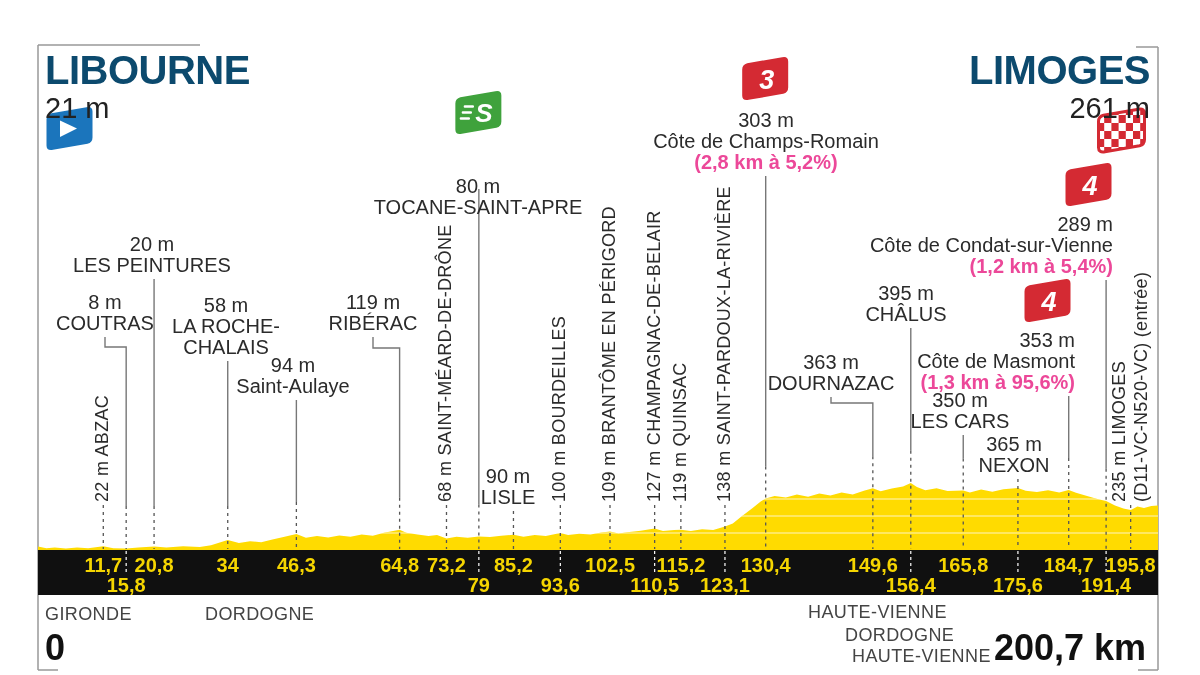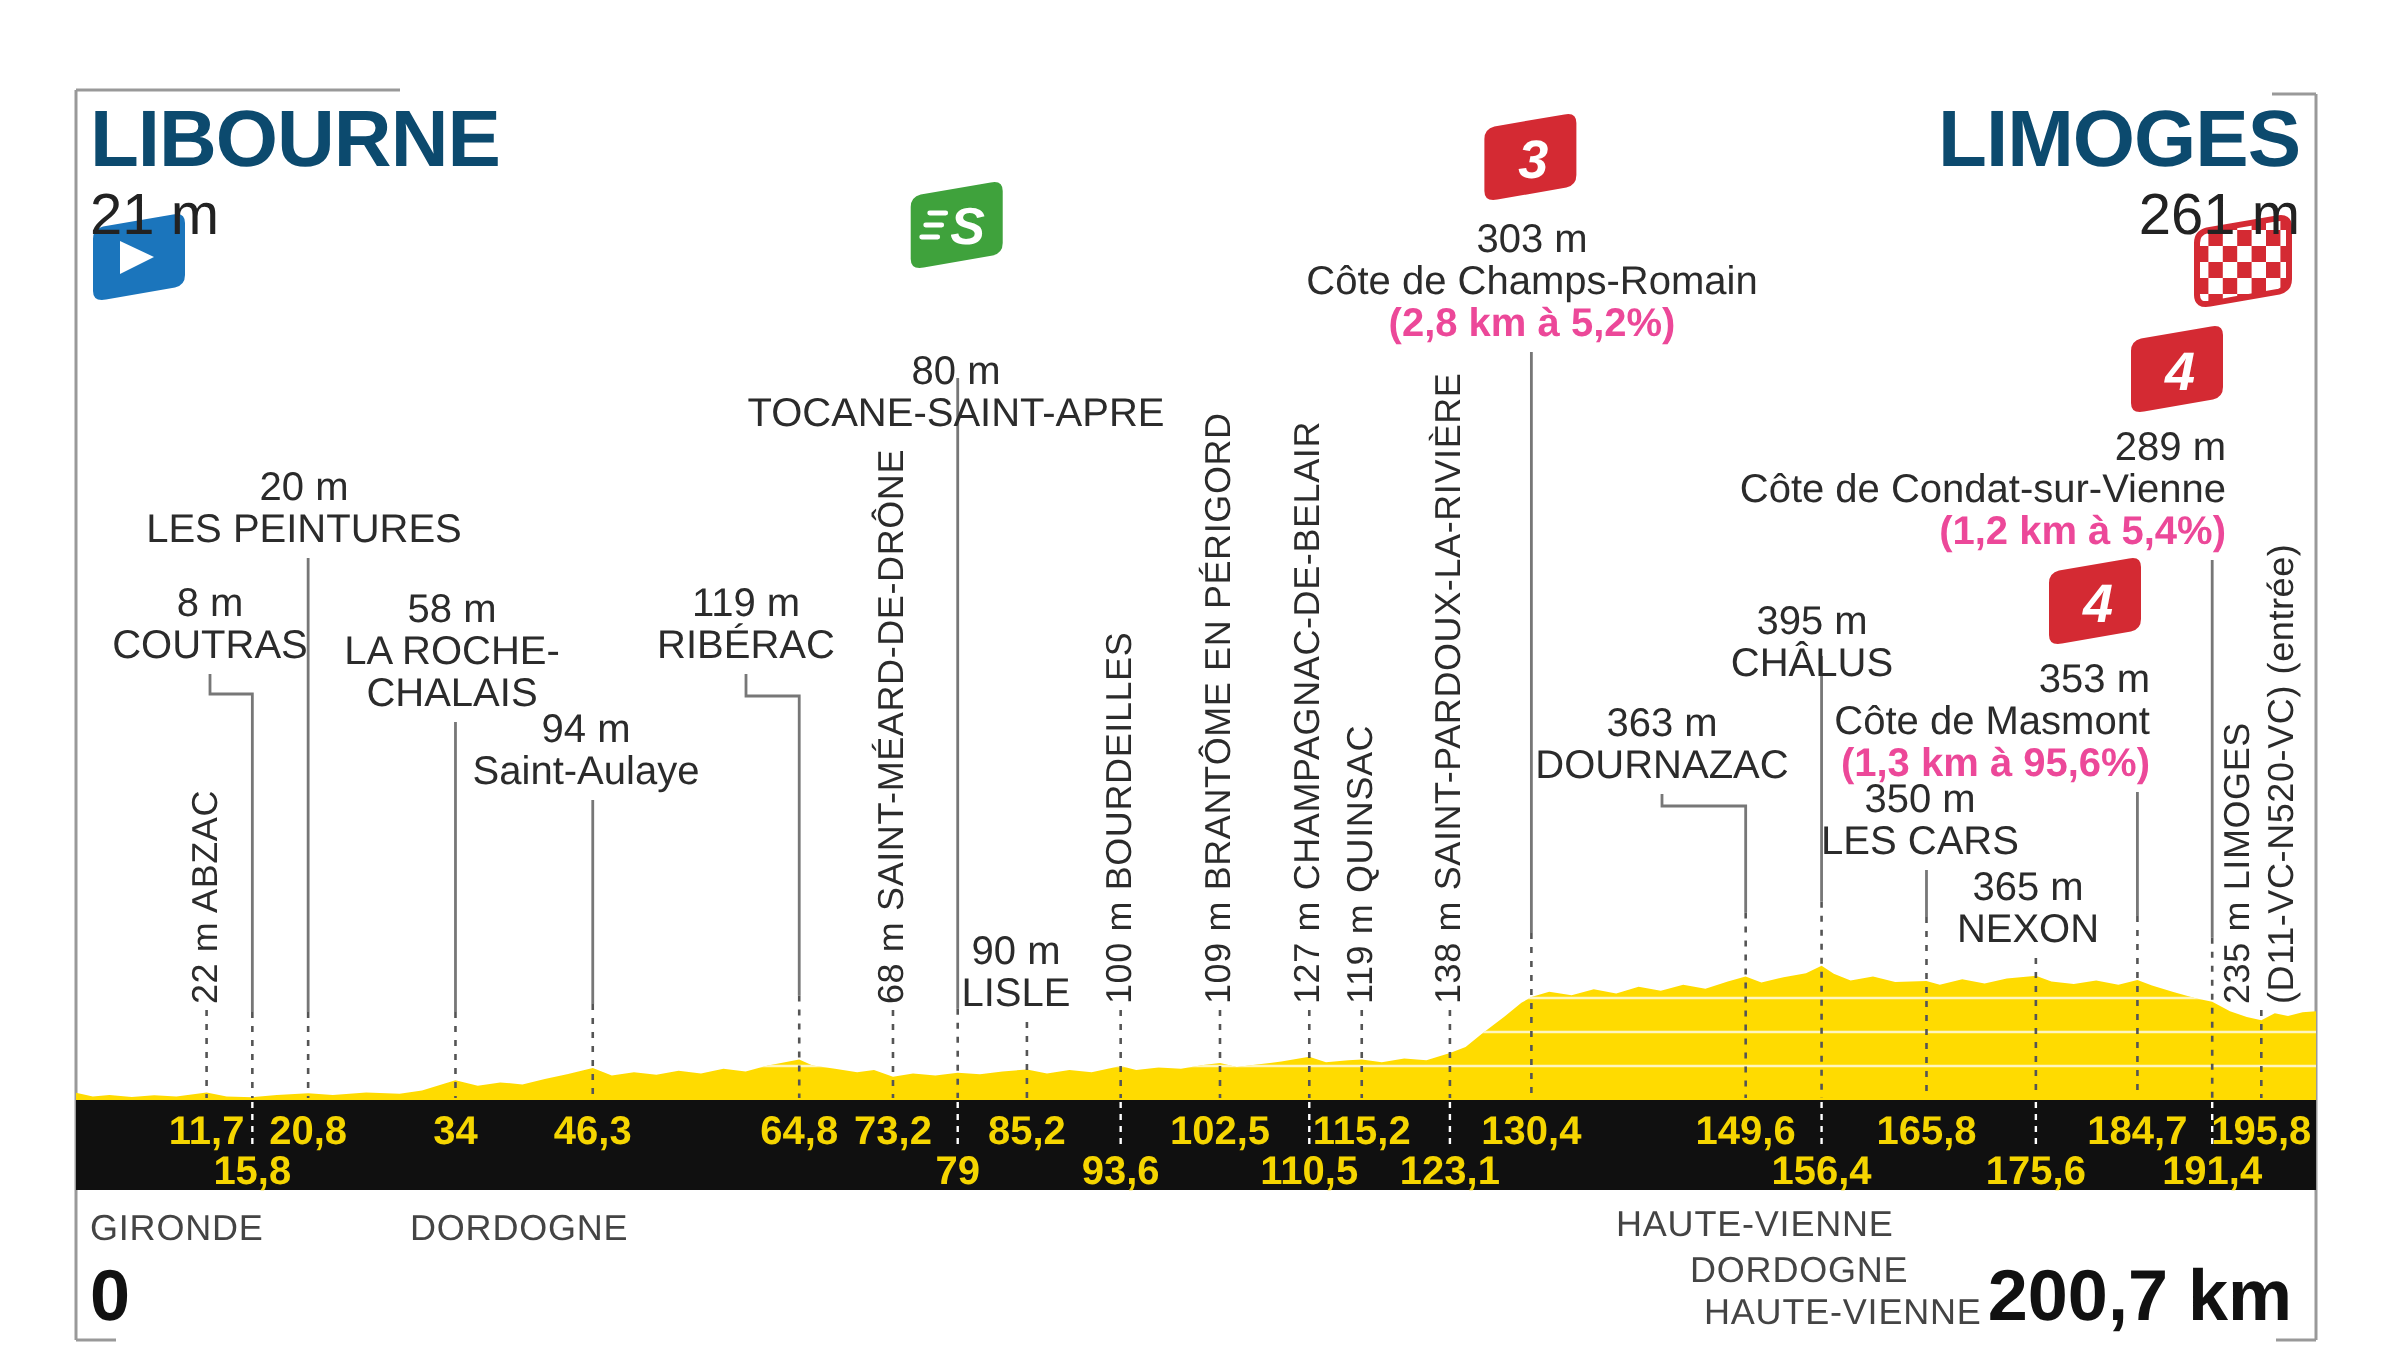--- a/index.html
+++ b/index.html
@@ -173,21 +173,21 @@
   <div id="labels">
       <div class="wlabel" style="left: -45px; width: 300px; top: 292px;">8 m<br>COUTRAS</div>
       <div class="wlabel" style="left: 2px; width: 300px; top: 234px;">20 m<br>LES PEINTURES</div>
       <div class="wlabel" style="left: 76px; width: 300px; top: 295px;">58 m<br>LA ROCHE-<br>CHALAIS</div>
       <div class="wlabel" style="left: 143px; width: 300px; top: 355px;">94 m<br>Saint-Aulaye</div>
       <div class="wlabel" style="left: 223px; width: 300px; top: 292px;">119 m<br>RIBÉRAC</div>
       <div class="wlabel" style="left: 328px; width: 300px; top: 132px; margin-top: 44px;">80 m<br>TOCANE-SAINT-APRE</div>
       <div class="wlabel" style="left: 358px; width: 300px; top: 466px;">90 m<br>LISLE</div>
       <div class="wlabel" style="left: 616px; width: 300px; top: 110px;">303 m<br>Côte de Champs-Romain<br><b>(2,8 km à 5,2%)</b></div>
       <div class="wlabel" style="left: 681px; width: 300px; top: 352px;">363 m<br>DOURNAZAC</div>
-      <div class="wlabel" style="left: 756px; width: 300px; top: 283px; margin-top: 18px;">395 m<br>CHÂLUS</div>
+      <div class="wlabel" style="left: 756px; width: 300px; top: 283px;">395 m<br>CHÂLUS</div>
       <div class="wlabel" style="left: 810px; width: 300px; top: 390px;">350 m<br>LES CARS</div>
       <div class="wlabel" style="left: 864px; width: 300px; top: 434px;">365 m<br>NEXON</div>
       <div class="wlabel" style="left: 735px; width: 340px; text-align: right; top: 330px;">353 m<br>Côte de Masmont<br><b>(1,3 km à 95,6%)</b></div>
       <div class="wlabel" style="left: 773px; width: 340px; text-align: right; top: 214px;">289 m<br>Côte de Condat-sur-Vienne<br><b>(1,2 km à 5,4%)</b></div>
     </div>
   <div id="depts">
       <div class="dept" style="left: 45px; top: 604px;">GIRONDE</div>
       <div class="dept" style="left: 205px; top: 604px;">DORDOGNE</div>
       <div class="dept" style="left: 808px; top: 602px;">HAUTE-VIENNE</div>
       <div class="dept" style="left: 845px; top: 625px;">DORDOGNE</div>

